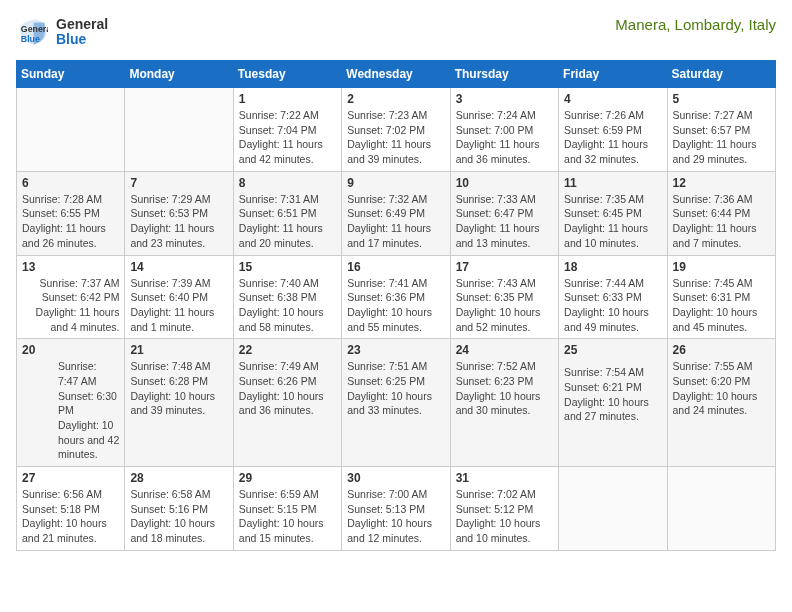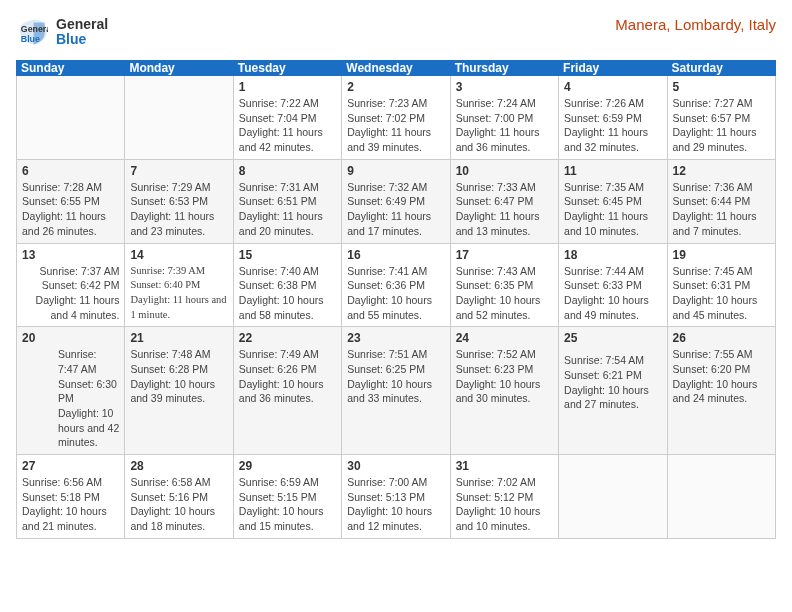--- a/index.html
+++ b/index.html
@@ -29,31 +29,31 @@
       text-align: right;
     }
     .month-title {
       font-size: 36px;
       font-weight: bold;
       color: #333;
       line-height: 1.1;
     }
     .subtitle {
       font-size: 15px;
-      color: #c2410c;
+      color: #4d7c0f;
     }
     table {
       width: 100%;
       border-collapse: collapse;
       font-size: 11px;
     }
     thead tr th {
       background-color: #1a6fc4;
       color: #fff;
-      padding: 0 4px;
+      padding: 6px 4px;
       text-align: left;
       font-size: 12px;
       font-weight: bold;
       border: 1px solid #1a6fc4;
     }
     tbody tr td {
       border: 1px solid #ccc;
       padding: 4px 5px;
       vertical-align: top;
       width: calc(100% / 7);
@@ -193,21 +193,21 @@
       </tr>
       <tr>
         <td>
           <span class="day-number">13</span>
           <div class="day-info" style="white-space: pre-line; text-align: right;">Sunrise: 7:37 AM
 Sunset: 6:42 PM
 Daylight: 11 hours and 4 minutes.</div>
         </td>
         <td>
           <span class="day-number">14</span>
-          <div class="day-info" style="white-space: pre-line; font-family: Liberation Serif, serif;">Sunrise: 7:39 AM
+          <div class="day-info" style="white-space: pre-line;">Sunrise: 7:39 AM
 Sunset: 6:40 PM
 Daylight: 11 hours and 1 minute.</div>
         </td>
         <td>
           <span class="day-number">15</span>
           <div class="day-info" style="white-space: pre-line;">Sunrise: 7:40 AM
 Sunset: 6:38 PM
 Daylight: 10 hours and 58 minutes.</div>
         </td>
         <td>

